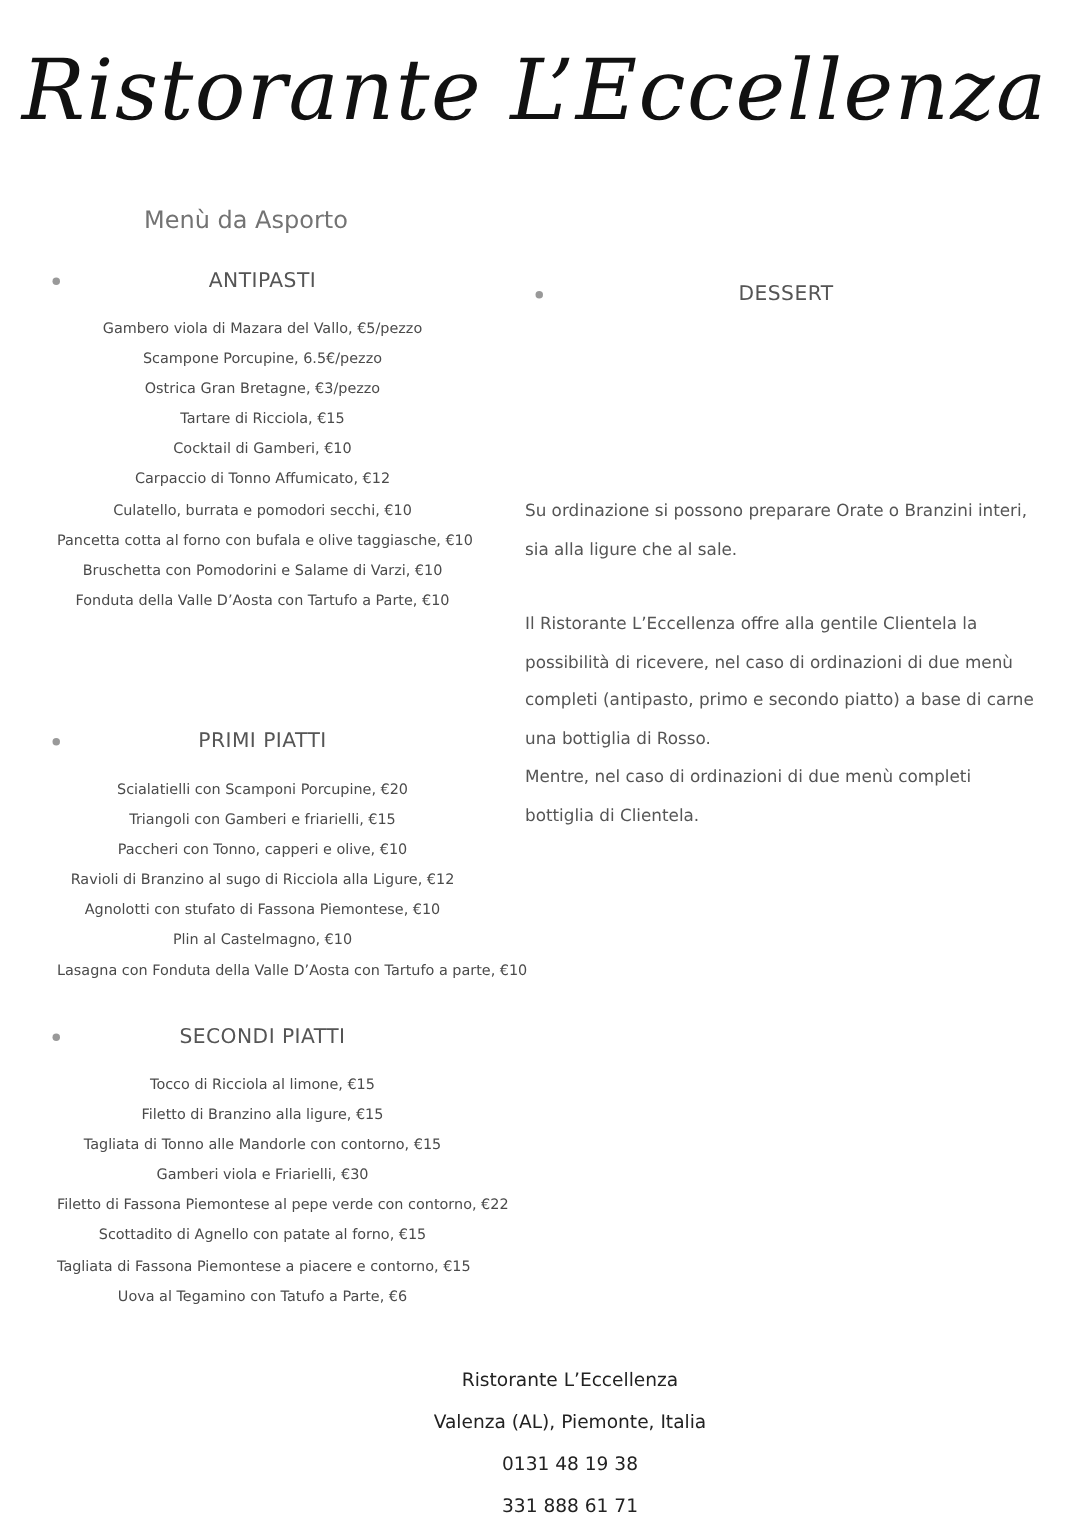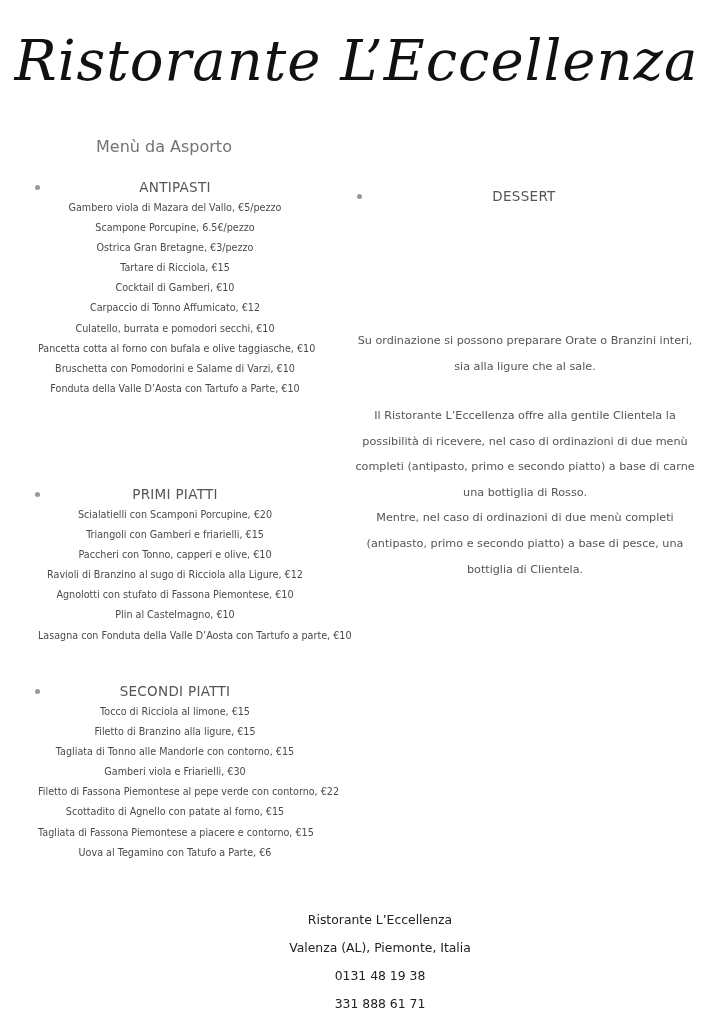--- a/index.html
+++ b/index.html
@@ -7,29 +7,29 @@
          font-family: "DejaVu Sans", "Liberation Sans", sans-serif; color: #4a4a4a; }
   .title { position: absolute; left: 0; top: 28px; width: 713px; text-align: center;
            font-family: "DejaVu Serif", "Liberation Serif", serif; font-style: italic;
            font-size: 56px; color: #111; letter-spacing: 1px; }
   .subtitle { position: absolute; left: 96px; top: 137px; font-size: 16px; color: #737373; }
   .section { position: absolute; }
   .sec-head { position: relative; text-align: center; font-size: 13.5px; color: #555;
               letter-spacing: 0.3px; height: 22px; line-height: 22px; }
   .bullet { position: absolute; left: -3px; top: 9px; width: 5px; height: 5px; border-radius: 50%;
             background: #999; }
-  .items { margin-top: 0; }
+  .items { margin-top: 12px; }
   .item { text-align: center; font-size: 9.6px; color: #4a4a4a; height: 20.1px; line-height: 20.1px;
           white-space: nowrap; }
   #sec-antipasti { left: 38px; top: 176px; width: 274px; }
   #sec-primi { left: 38px; top: 483px; width: 274px; }
   #sec-secondi { left: 38px; top: 680px; width: 274px; }
   #sec-dessert { left: 360px; top: 185px; width: 328px; }
   #sec-dessert .item { font-size: 9.6px; }
-  .note { position: absolute; left: 350px; width: 350px; text-align: center; font-size: 11.2px;
+  .note { position: absolute; left: 350px; width: 350px; text-align: left; font-size: 11.2px;
           color: #555; line-height: 25.6px; }
   #note-1 { top: 328px; }
   #note-2 { top: 403px; }
   .footer { position: absolute; left: 230px; top: 906px; width: 300px; text-align: center;
             font-size: 12.4px; color: #222; line-height: 28px; }
 </style>
 </head>
 <body>
 
 <div class="title">Ristorante L’Eccellenza</div>
@@ -97,21 +97,20 @@
 <div class="note" id="note-1">
   <div>Su ordinazione si possono preparare Orate o Branzini interi,</div>
   <div>sia alla ligure che al sale.</div>
 </div>
 <div class="note" id="note-2">
   <div>Il Ristorante L’Eccellenza offre alla gentile Clientela la</div>
   <div>possibilità di ricevere, nel caso di ordinazioni di due menù</div>
   <div>completi  (antipasto, primo e secondo piatto) a base di carne</div>
   <div>una bottiglia di Rosso.</div>
   <div>Mentre, nel caso di ordinazioni di due menù completi</div>
-  <div>(antipasto, primo e secondo piatto) a base di pesce, una</div>
   <div>bottiglia di Clientela.</div>
 </div>
 
 <div class="footer">
   <div>Ristorante L’Eccellenza</div>
   <div>Valenza (AL), Piemonte, Italia</div>
   <div>0131 48 19 38</div>
   <div>331 888 61 71</div>
 </div>
 

